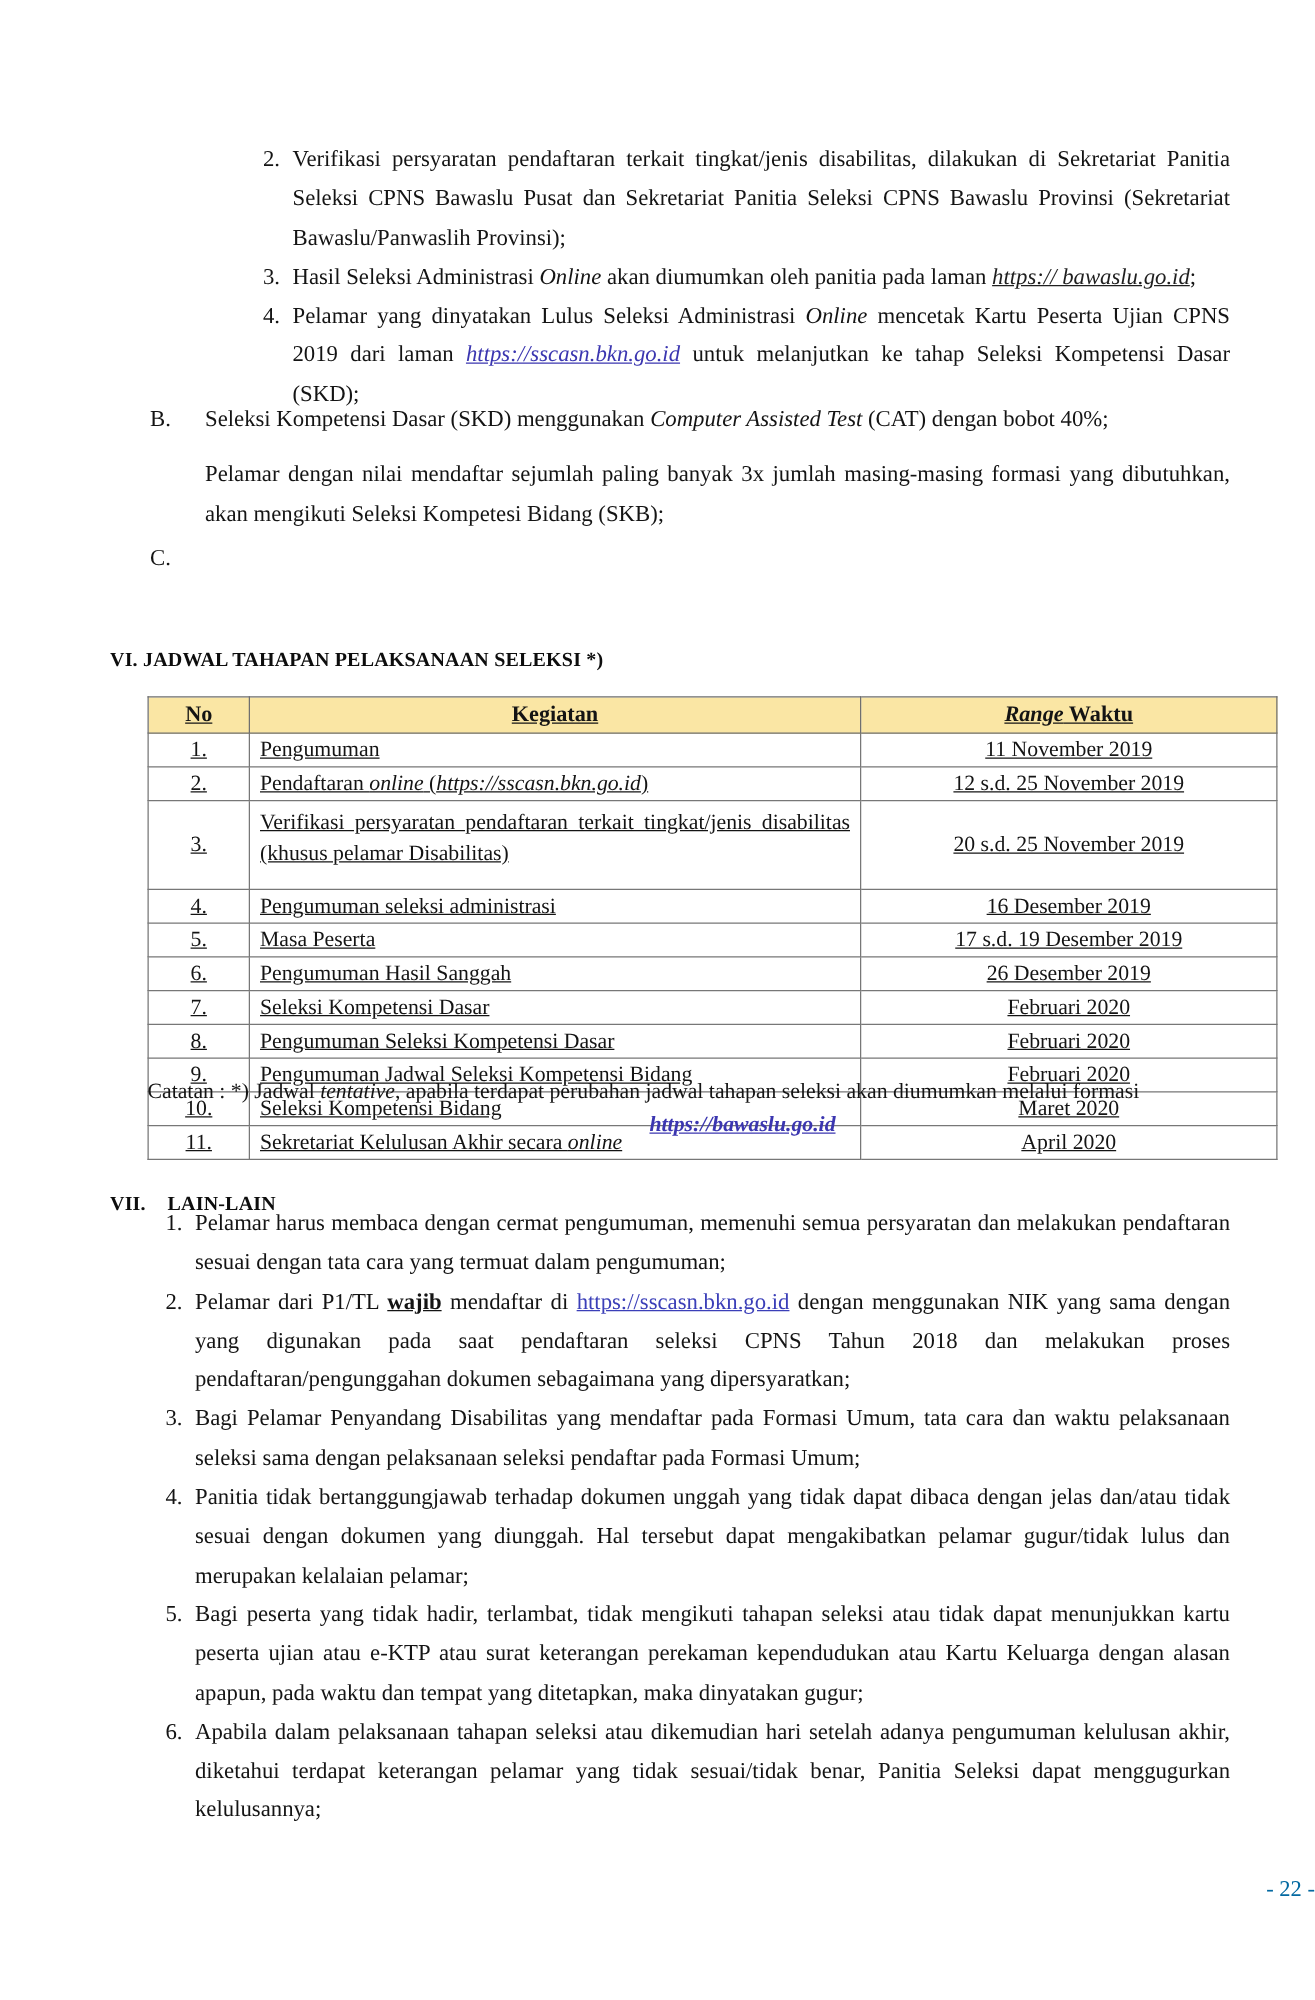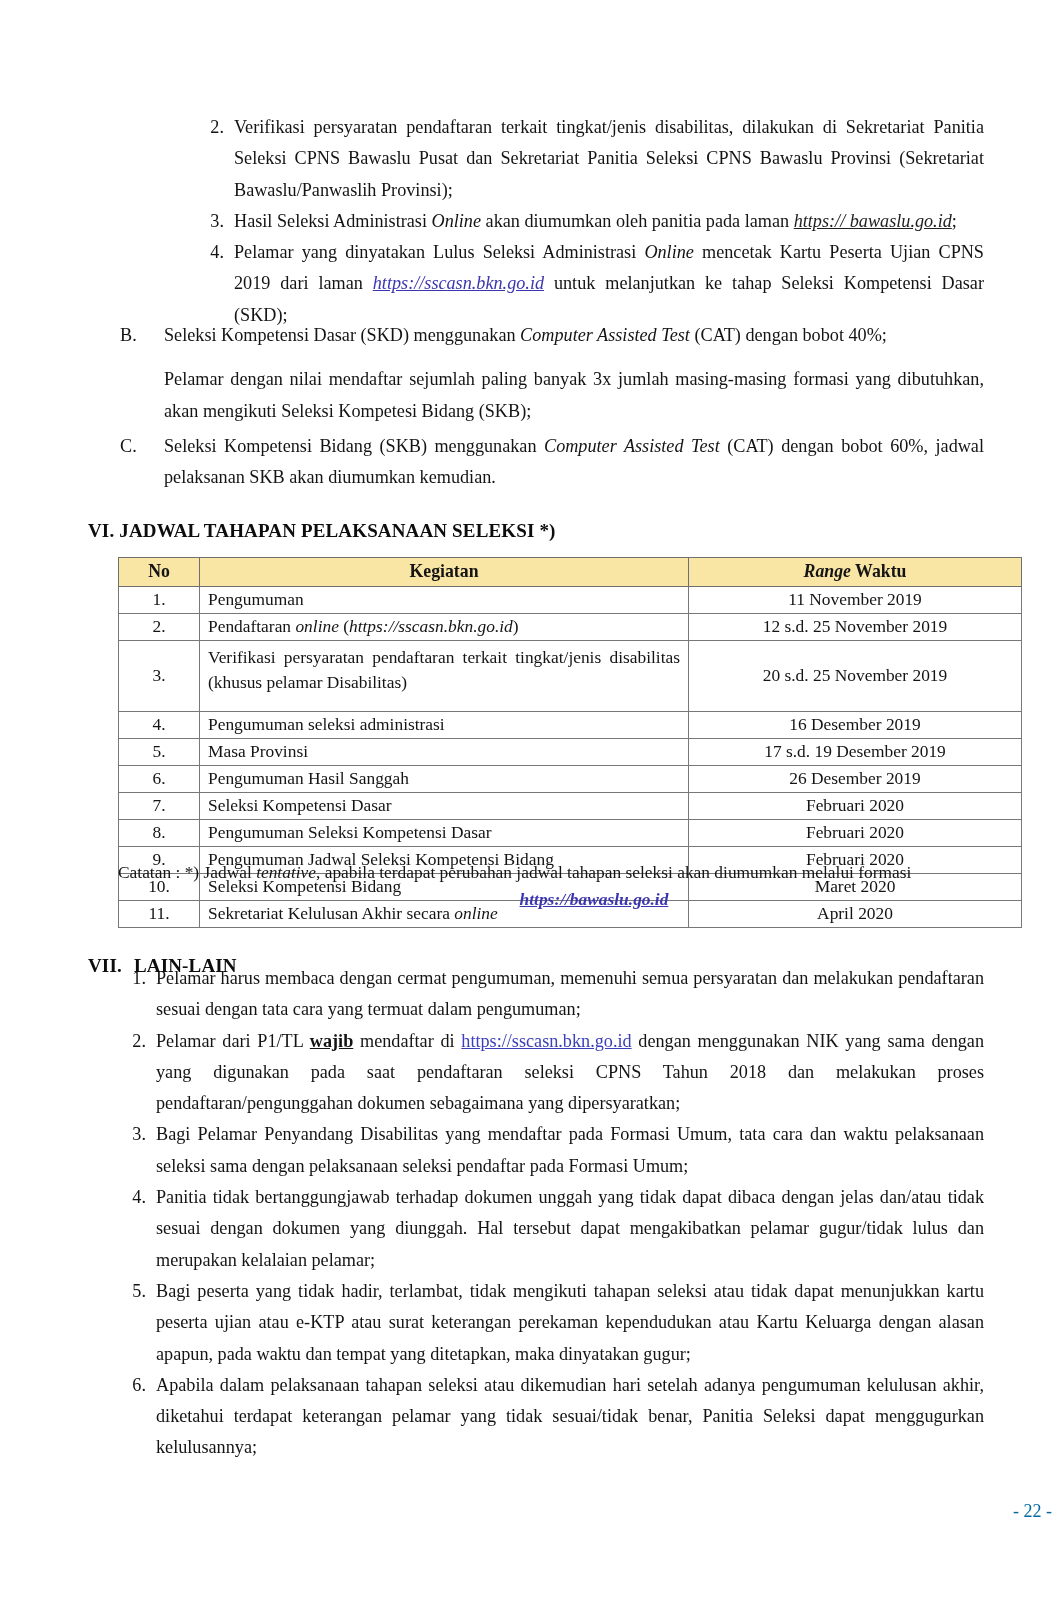--- a/index.html
+++ b/index.html
@@ -71,21 +71,21 @@
     font-size: 18.2px;
     line-height: 1.72;
   }
   .sub-para {
     margin-top: 13px;
     margin-bottom: 4px;
   }
 
   
   .section-heading {
-    font-size: 19px;
+    font-size: 16px;
     font-weight: bold;
     line-height: 1.5;
     color: #0d0d0d;
     letter-spacing: 0.15px;
   }
   .section-heading .numeral {
     display: inline-block;
   }
 
   
@@ -117,20 +117,21 @@
     width: 852px;
     table-layout: fixed;
     font-size: 17.4px;
     color: #141414;
   }
   table.schedule th,
   table.schedule td {
     border: 1px solid #777777;
     padding: 2px 8px 3px 8px;
     vertical-align: middle;
+    text-decoration: underline;
   }
   table.schedule thead th {
     background: #fae6a4;
     text-align: center;
     font-weight: bold;
     font-size: 17.8px;
     padding-top: 3px;
     padding-bottom: 4px;
     border-color: #6f6f6f;
   }
@@ -184,21 +185,21 @@
     <ul class="list-deep" id="top-list">
         <li class="body-text"><span class="marker">2.</span><span><span>Verifikasi persyaratan pendaftaran terkait tingkat/jenis disabilitas, dilakukan di Sekretariat Panitia Seleksi CPNS Bawaslu Pusat dan Sekretariat Panitia Seleksi CPNS Bawaslu Provinsi (Sekretariat Bawaslu/Panwaslih Provinsi);</span></span></li>
         <li class="body-text"><span class="marker">3.</span><span><span>Hasil Seleksi Administrasi </span><em class="ital">Online</em><span> akan diumumkan oleh panitia pada laman </span><a class="link-dark" href="#">https:// bawaslu.go.id</a><span>;</span></span></li>
         <li class="body-text"><span class="marker">4.</span><span><span>Pelamar yang dinyatakan Lulus Seleksi Administrasi </span><em class="ital">Online</em><span> mencetak Kartu Peserta Ujian CPNS 2019 dari laman </span><a class="link-blue" href="#">https://sscasn.bkn.go.id</a><span> untuk melanjutkan ke tahap Seleksi Kompetensi Dasar (SKD);</span></span></li>
       </ul>
   </div>
 
   <div id="block-abc">
     <ul class="list-alpha" id="alpha-list">
         <li class="body-text"><span class="marker">B.</span><span><span>Seleksi Kompetensi Dasar (SKD) menggunakan </span><em class="ital">Computer Assisted Test</em><span> (CAT) dengan bobot 40%;</span></span><div class="sub-para">Pelamar dengan nilai mendaftar sejumlah paling banyak 3x jumlah masing-masing formasi yang dibutuhkan, akan mengikuti Seleksi Kompetesi Bidang (SKB);</div></li>
-        <li class="body-text"><span class="marker">C.</span><span><span>Seleksi Kompetensi Bidang (SKB) menggunakan </span><em class="ital">Computer Assisted Test</em><span> (CAT) dengan bobot 60%, jadwal pelaksanan SKB akan diumumkan kemudian.</span></span></li>
+        <li class="body-text"><span class="marker">C.</span></li>
       </ul>
   </div>
 
   <div class="section-heading" id="heading-vi">
     <span class="numeral">VI.</span>
     <span>JADWAL TAHAPAN PELAKSANAAN SELEKSI *)</span>
   </div>
 
   <div id="block-table">
     <div class="schedule-wrap">
@@ -226,21 +227,21 @@
               <td class="col-keg two-line"><span>Verifikasi persyaratan pendaftaran terkait tingkat/jenis disabilitas (khusus pelamar Disabilitas)</span></td>
               <td class="col-wkt">20 s.d. 25 November 2019</td>
             </tr>
             <tr>
               <td class="col-no">4.</td>
               <td class="col-keg"><span>Pengumuman seleksi administrasi</span></td>
               <td class="col-wkt">16 Desember 2019</td>
             </tr>
             <tr>
               <td class="col-no">5.</td>
-              <td class="col-keg"><span>Masa Provinsi</span></td>
+              <td class="col-keg"><span>Masa Peserta</span></td>
               <td class="col-wkt">17 s.d. 19 Desember 2019</td>
             </tr>
             <tr>
               <td class="col-no">6.</td>
               <td class="col-keg"><span>Pengumuman Hasil Sanggah</span></td>
               <td class="col-wkt">26 Desember 2019</td>
             </tr>
             <tr>
               <td class="col-no">7.</td>
               <td class="col-keg"><span>Seleksi Kompetensi Dasar</span></td>

